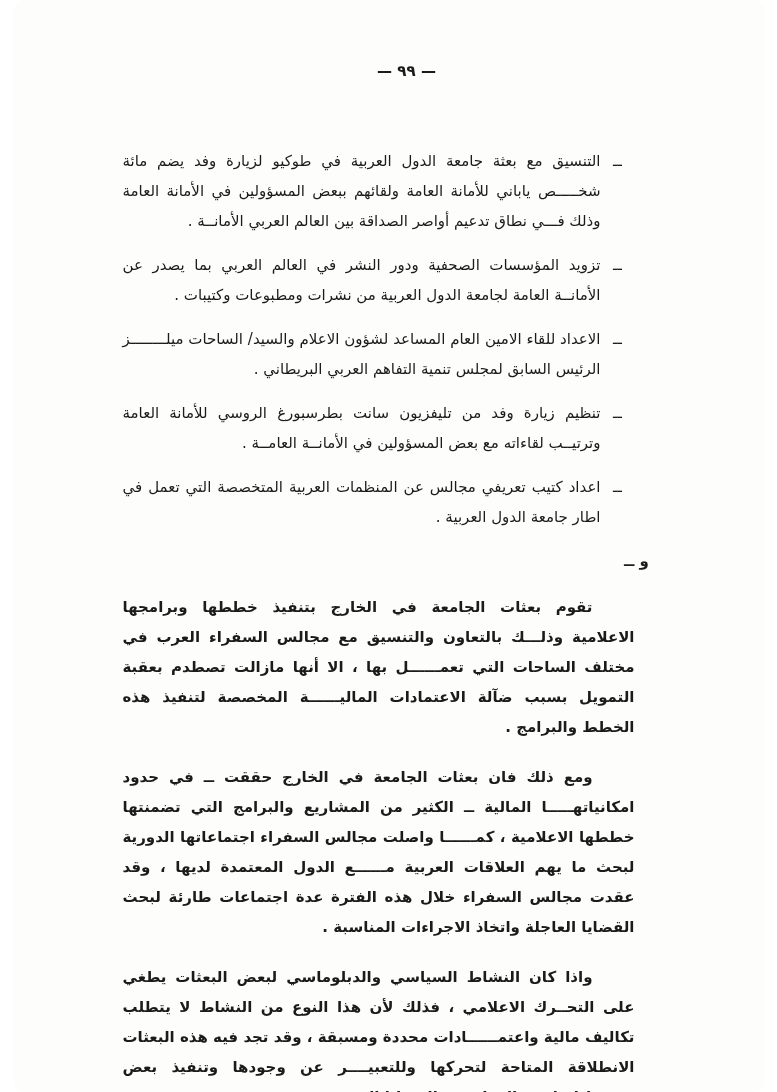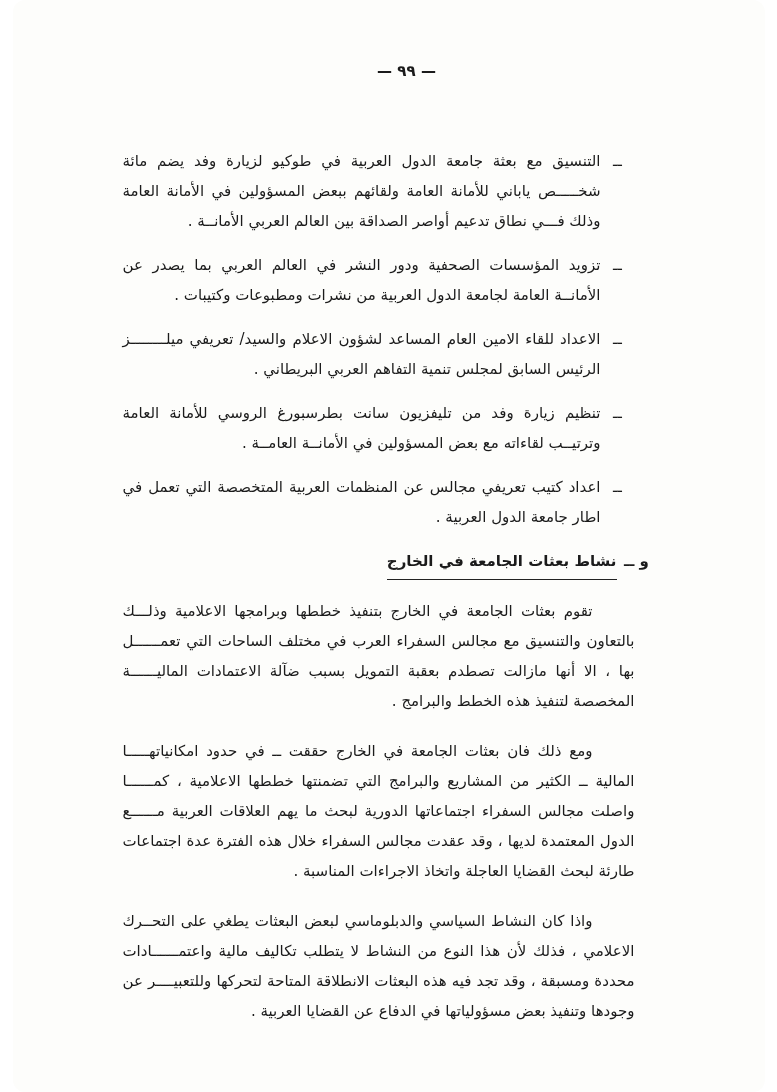--- a/index.html
+++ b/index.html
@@ -56,20 +56,21 @@
   .section-heading .marker { flex: 0 0 40px; }
   .section-title {
     display: inline-block;
     border-bottom: 1.5px solid #222;
     padding-bottom: 3px;
   }
   .para {
     text-indent: 42px;
     margin-bottom: 20px;
     text-align: justify;
+    font-weight: bold;
   }
   .para:last-child { margin-bottom: 0; }
 </style>
 </head>
 <body>
 
 <div class="page">
 
   <div class="page-number">— ٩٩ —</div>
 
@@ -80,38 +81,35 @@
       <div class="item-text">التنسيق مع بعثة جامعة الدول العربية في طوكيو لزيارة وفد يضم مائة شخـــــص ياباني للأمانة العامة ولقائهم ببعض المسؤولين في الأمانة العامة وذلك فـــي نطاق تدعيم أواصر الصداقة بين العالم العربي الأمانــة .</div>
     </div>
 
     <div class="list-item">
       <div class="marker">ــ</div>
       <div class="item-text">تزويد المؤسسات الصحفية ودور النشر في العالم العربي بما يصدر عن الأمانــة العامة لجامعة الدول العربية من نشرات ومطبوعات وكتيبات .</div>
     </div>
 
     <div class="list-item">
       <div class="marker">ــ</div>
-      <div class="item-text">الاعداد للقاء الامين العام المساعد لشؤون الاعلام والسيد/ تعريفي ميلــــــــز الرئيس السابق لمجلس تنمية التفاهم العربي البريطاني .</div>
+      <div class="item-text">الاعداد للقاء الامين العام المساعد لشؤون الاعلام والسيد/ الساحات ميلــــــــز الرئيس السابق لمجلس تنمية التفاهم العربي البريطاني .</div>
     </div>
 
     <div class="list-item">
       <div class="marker">ــ</div>
       <div class="item-text">تنظيم زيارة وفد من تليفزيون سانت بطرسبورغ الروسي للأمانة العامة وترتيــب لقاءاته مع بعض المسؤولين في الأمانــة العامــة .</div>
     </div>
 
     <div class="list-item">
       <div class="marker">ــ</div>
       <div class="item-text">اعداد كتيب تعريفي مجالس عن المنظمات العربية المتخصصة التي تعمل في اطار جامعة الدول العربية .</div>
     </div>
 
     <div class="section-heading">
       <div class="marker">و ــ</div>
-      <div>
-        <span class="section-title">نشاط بعثات الجامعة في الخارج</span>
-      </div>
     </div>
 
     <p class="para">تقوم بعثات الجامعة في الخارج بتنفيذ خططها وبرامجها الاعلامية وذلـــك بالتعاون والتنسيق مع مجالس السفراء العرب في مختلف الساحات التي تعمــــــل بها ، الا أنها مازالت تصطدم بعقبة التمويل بسبب ضآلة الاعتمادات الماليــــــة المخصصة لتنفيذ هذه الخطط والبرامج .</p>
     <p class="para">ومع ذلك فان بعثات الجامعة في الخارج حققت ــ في حدود امكانياتهـــــا المالية ــ الكثير من المشاريع والبرامج التي تضمنتها خططها الاعلامية ، كمــــــا واصلت مجالس السفراء اجتماعاتها الدورية لبحث ما يهم العلاقات العربية مــــــع الدول المعتمدة لديها ، وقد عقدت مجالس السفراء خلال هذه الفترة عدة اجتماعات طارئة لبحث القضايا العاجلة واتخاذ الاجراءات المناسبة .</p>
     <p class="para">واذا كان النشاط السياسي والدبلوماسي لبعض البعثات يطغي على التحــرك الاعلامي ، فذلك لأن هذا النوع من النشاط لا يتطلب تكاليف مالية واعتمــــــادات محددة ومسبقة ، وقد تجد فيه هذه البعثات الانطلاقة المتاحة لتحركها وللتعبيــــر عن وجودها وتنفيذ بعض مسؤولياتها في الدفاع عن القضايا العربية .</p>
 
   </div>
 </div>
 
 </body></html>

